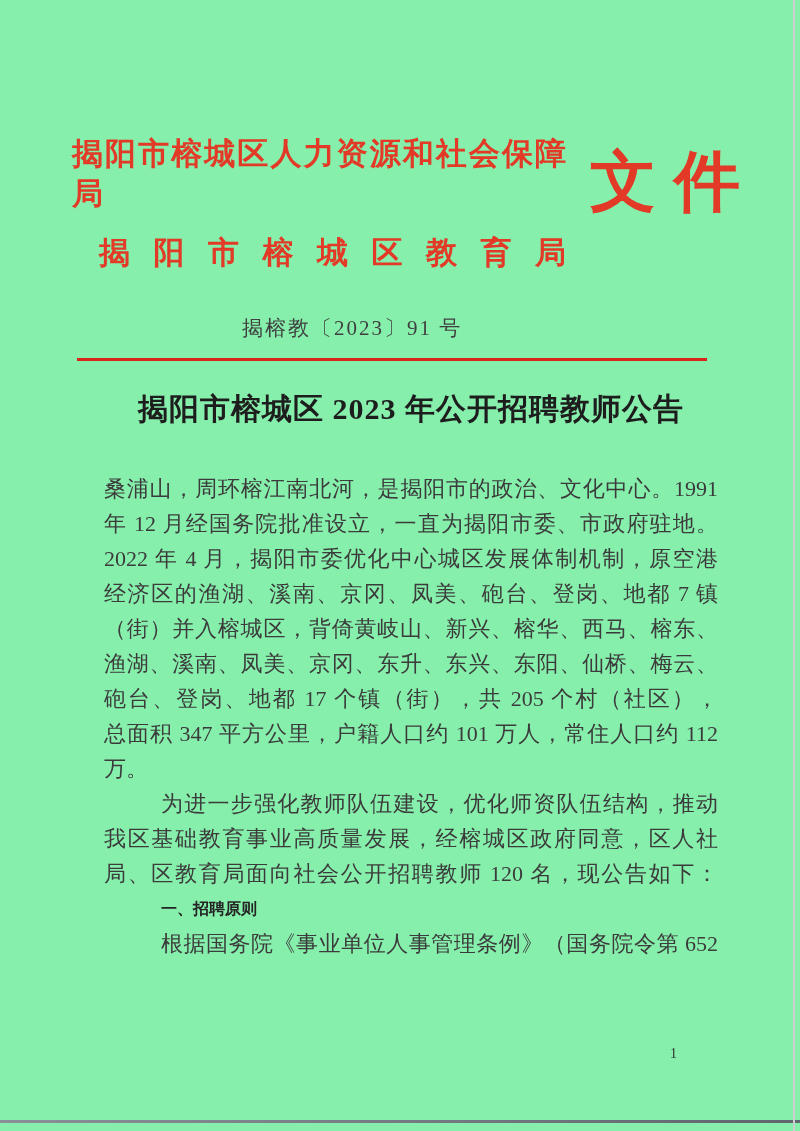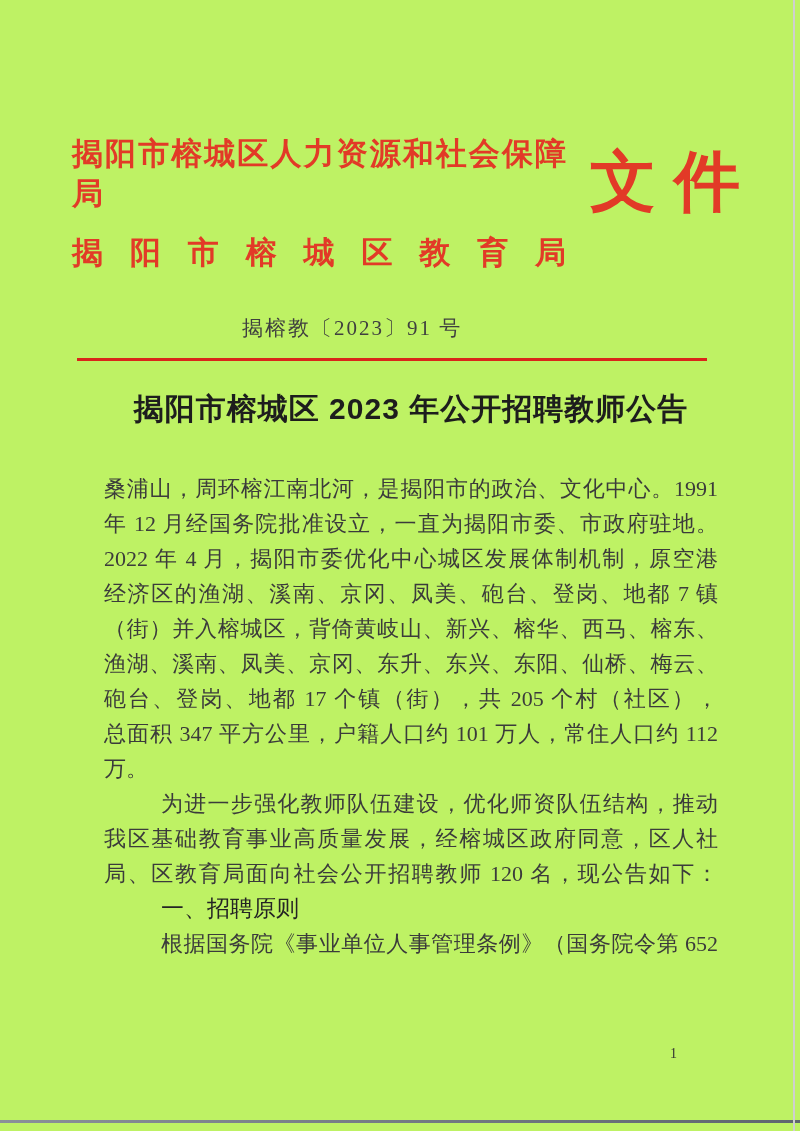--- a/index.html
+++ b/index.html
@@ -1,41 +1,41 @@
 <!DOCTYPE html>
 <html style="--accent-red: #e23a27; --rule-red: #d9261a; --body-text: #3b3b3b; --title-text: #1d1d1d;"><head>
 <meta charset="utf-8">
 <style>
   html, body { margin: 0; padding: 0; background: #ffffff; }
   .page {
     position: relative;
     width: 800px;
     height: 1131px;
-    background: #bef264;
+    background: #86efac;
     overflow: hidden;
     font-family: "Liberation Serif", "DejaVu Serif", serif;
   }
 
   
   .issuers {
     position: absolute;
     left: 72px;
     top: 134px;
     width: 494px;
   }
   .issuer {
     font-weight: bold;
     color: var(--accent-red, #e23a27);
     font-size: 31px;
     line-height: 40px;
     text-align: justify;
     text-align-last: justify;
     font-family: "Liberation Serif", "DejaVu Serif", serif;
   }
-  .issuer.l2 { margin-top: 19px; }
+  .issuer.l2 { margin-top: 19px; margin-left: 27px; }
 
   .doc-type {
     position: absolute;
     left: 590px;
     top: 146px;
     font-size: 66px;
     line-height: 70px;
     font-weight: bold;
     letter-spacing: 18px;
     white-space: nowrap;
@@ -69,21 +69,21 @@
     position: absolute;
     left: 103px;
     top: 389px;
     width: 616px;
     margin: 0;
     text-align: center;
     font-size: 30px;
     letter-spacing: 1px;
     font-weight: bold;
     color: var(--title-text, #1d1d1d);
-    font-family: Liberation Sans, sans-serif;
+    font-family: Liberation Serif, serif;
   }
 
   
   .body-block {
     position: absolute;
     left: 104px;
     top: 471px;
     width: 614px;
   }
   .line {
@@ -92,22 +92,22 @@
     font-size: 22px;
     color: var(--body-text, #3b3b3b);
     text-align: justify;
     text-align-last: justify;
     overflow: hidden;
   }
   .line.indent { padding-left: 57px; }
   .line.short { text-align-last: left; }
   .line.heading {
     font-family: "Liberation Sans", "DejaVu Sans", sans-serif;
-    font-weight: normal;
-    font-size: 23px;
+    font-weight: bold;
+    font-size: 16px;
     color: #242424;
     text-align-last: left;
     padding-left: 57px;
   }
 
   
   .page-num {
     position: absolute;
     left: 670px;
     top: 1046px;

